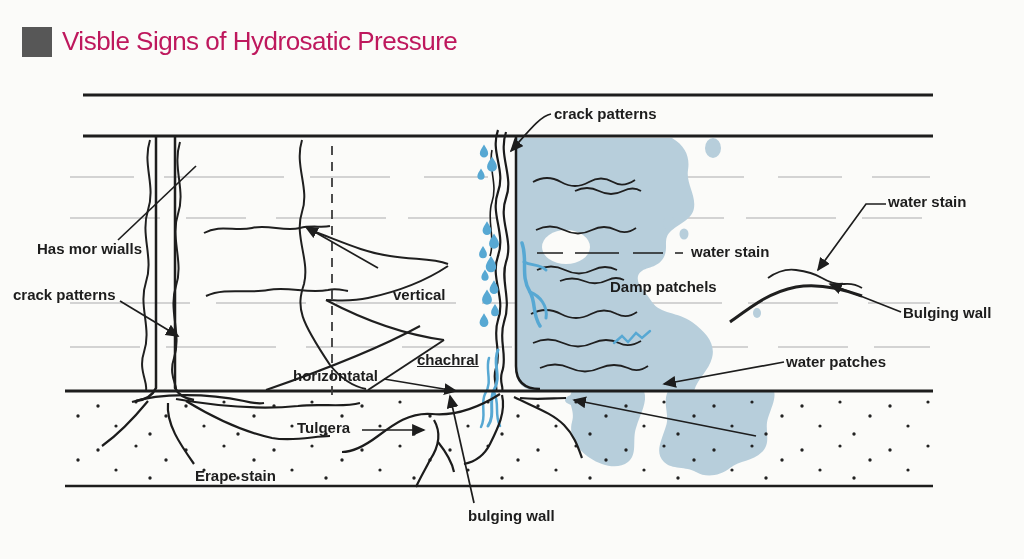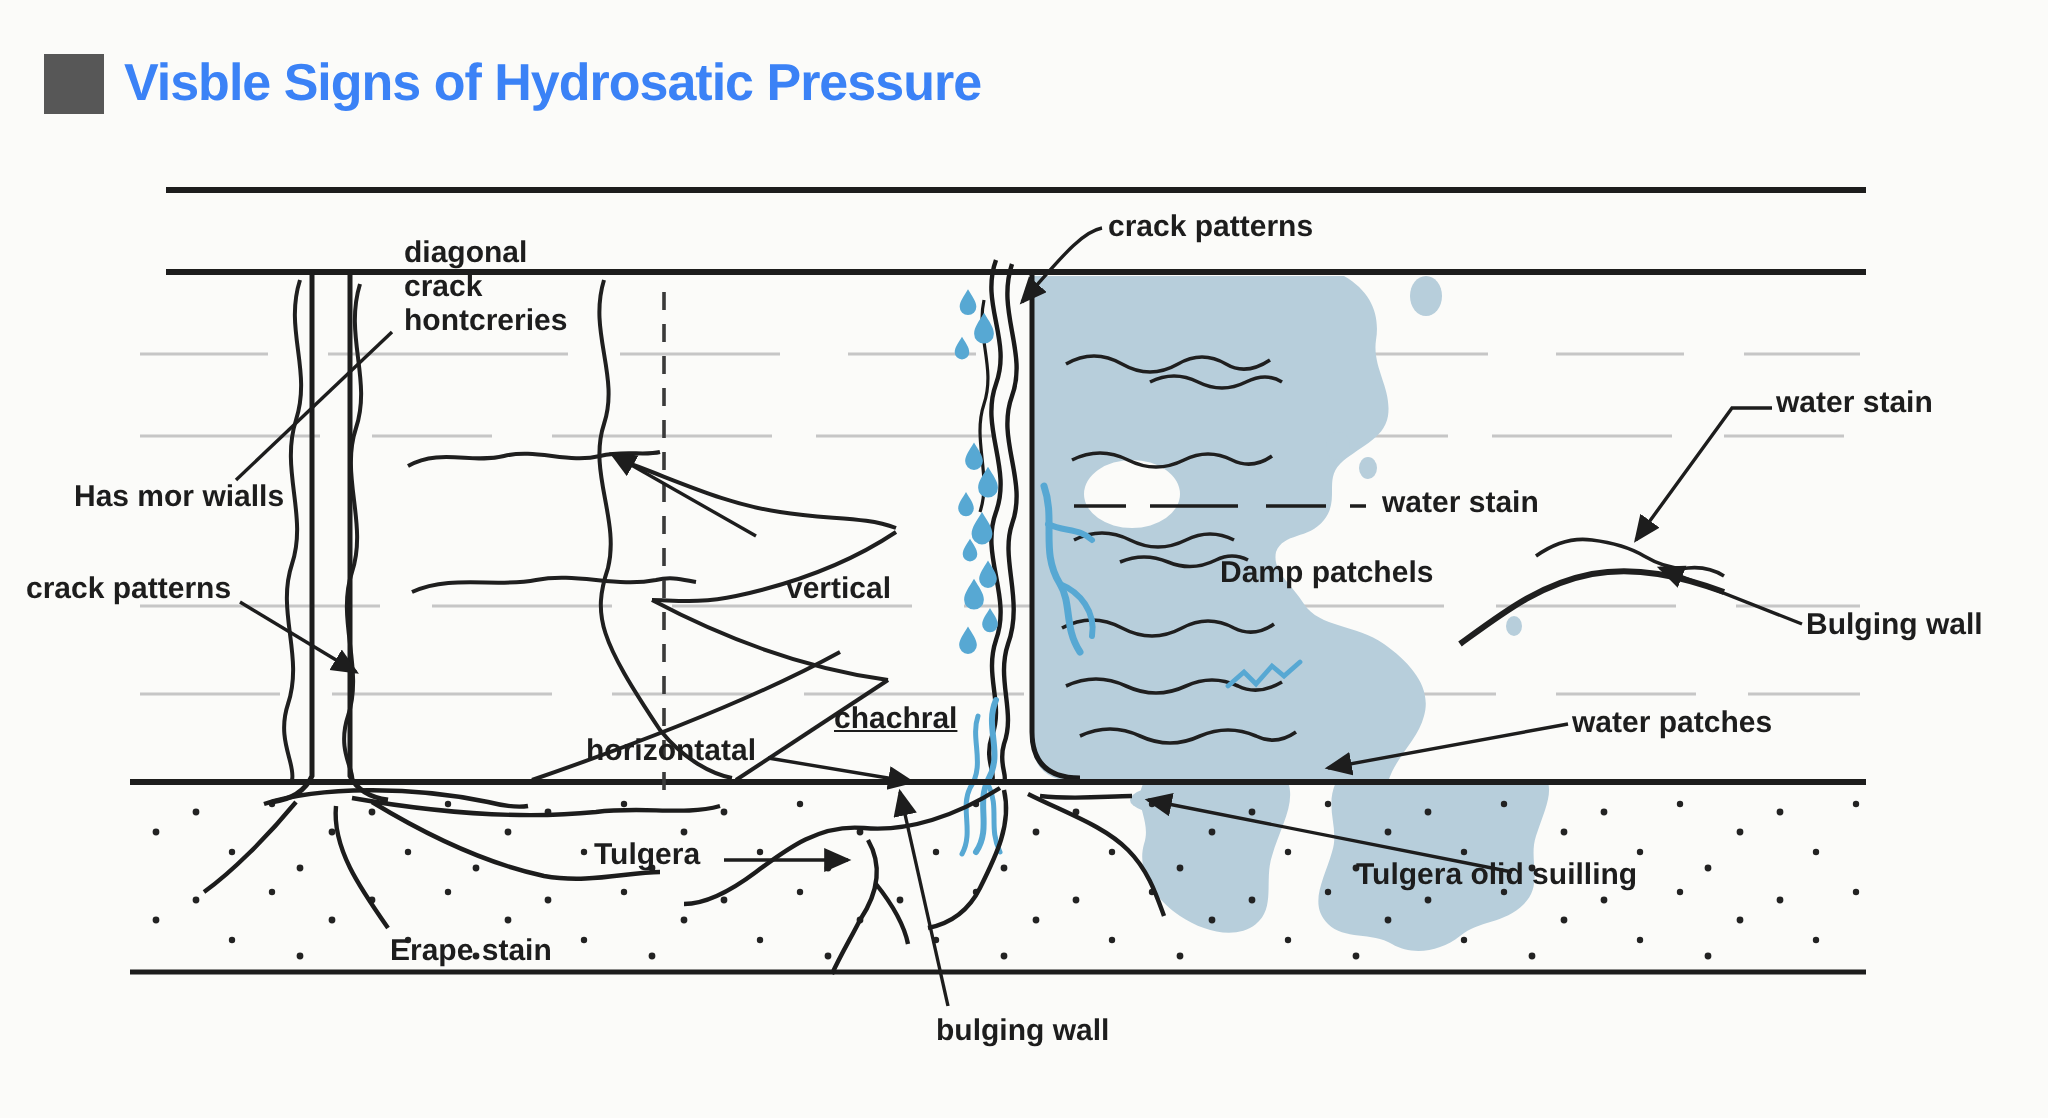--- a/index.html
+++ b/index.html
@@ -2,21 +2,21 @@
 <html><head>
 <meta charset="utf-8">
 <style>
   html,body{margin:0;padding:0;background:#fbfbf9;}
   .canvas{position:relative;width:1024px;height:559px;background:#fbfbf9;overflow:hidden;
           font-family:"Liberation Sans",sans-serif;}
   .diagram-svg{position:absolute;left:0;top:0;}
   .lbl{position:absolute;font-weight:bold;font-size:15px;color:#1d1d1d;line-height:1.12;
        letter-spacing:0px;white-space:pre-line;}
   .title-row{position:absolute;left:22px;top:26px;display:flex;align-items:center;gap:10px;}
-  .title-text{font-weight:bold;font-size:26px;letter-spacing:-0.5px;color:#3b82f6;}
+  .title-text{font-weight:normal;font-size:26px;letter-spacing:-0.5px;color:#be185d;}
 </style>
 </head>
 <body>
 
 <div class="canvas">
 
   <svg class="diagram-svg" width="1024" height="559" viewBox="0 0 1024 559">
     <defs>
       <marker id="arw" markerWidth="9" markerHeight="8" refX="7" refY="3.5" orient="auto">
         <path d="M0,0 L8,3.5 L0,7 Z" fill="#1d1d1d"></path>
@@ -163,31 +163,27 @@
     </g>
   </svg>
 
   <div class="title-row">
     <svg width="30" height="30">
       <rect x="0" y="0" width="30" height="30" fill="#575757"></rect>
     </svg>
     <div class="title-text">Visble Signs of Hydrosatic Pressure</div>
   </div>
 
-  <div class="lbl" style="left:202px;top:119px;">diagonal
-crack
-hontcreries</div>
   <div class="lbl" style="left:554px;top:106px;">crack patterns</div>
   <div class="lbl" style="left:37px;top:241px;">Has mor wialls</div>
   <div class="lbl" style="left:13px;top:287px;">crack patterns</div>
   <div class="lbl" style="left:393px;top:287px;">vertical</div>
   <div class="lbl" style="left:888px;top:194px;">water stain</div>
   <div class="lbl" style="left:691px;top:244px;">water stain</div>
   <div class="lbl" style="left:610px;top:279px;text-align:center;">Damp patchels</div>
   <div class="lbl" style="left:903px;top:305px;">Bulging wall</div>
   <div class="lbl" style="left:786px;top:354px;">water patches</div>
   <div class="lbl" style="left:417px;top:352px;text-decoration:underline;">chachral</div>
   <div class="lbl" style="left:293px;top:368px;">horizontatal</div>
   <div class="lbl" style="left:297px;top:420px;">Tulgera</div>
   <div class="lbl" style="left:195px;top:468px;">Erape stain</div>
-  <div class="lbl" style="left:678px;top:430px;">Tulgera olid suilling</div>
   <div class="lbl" style="left:468px;top:508px;">bulging wall</div>
 </div>
 
 </body></html>

